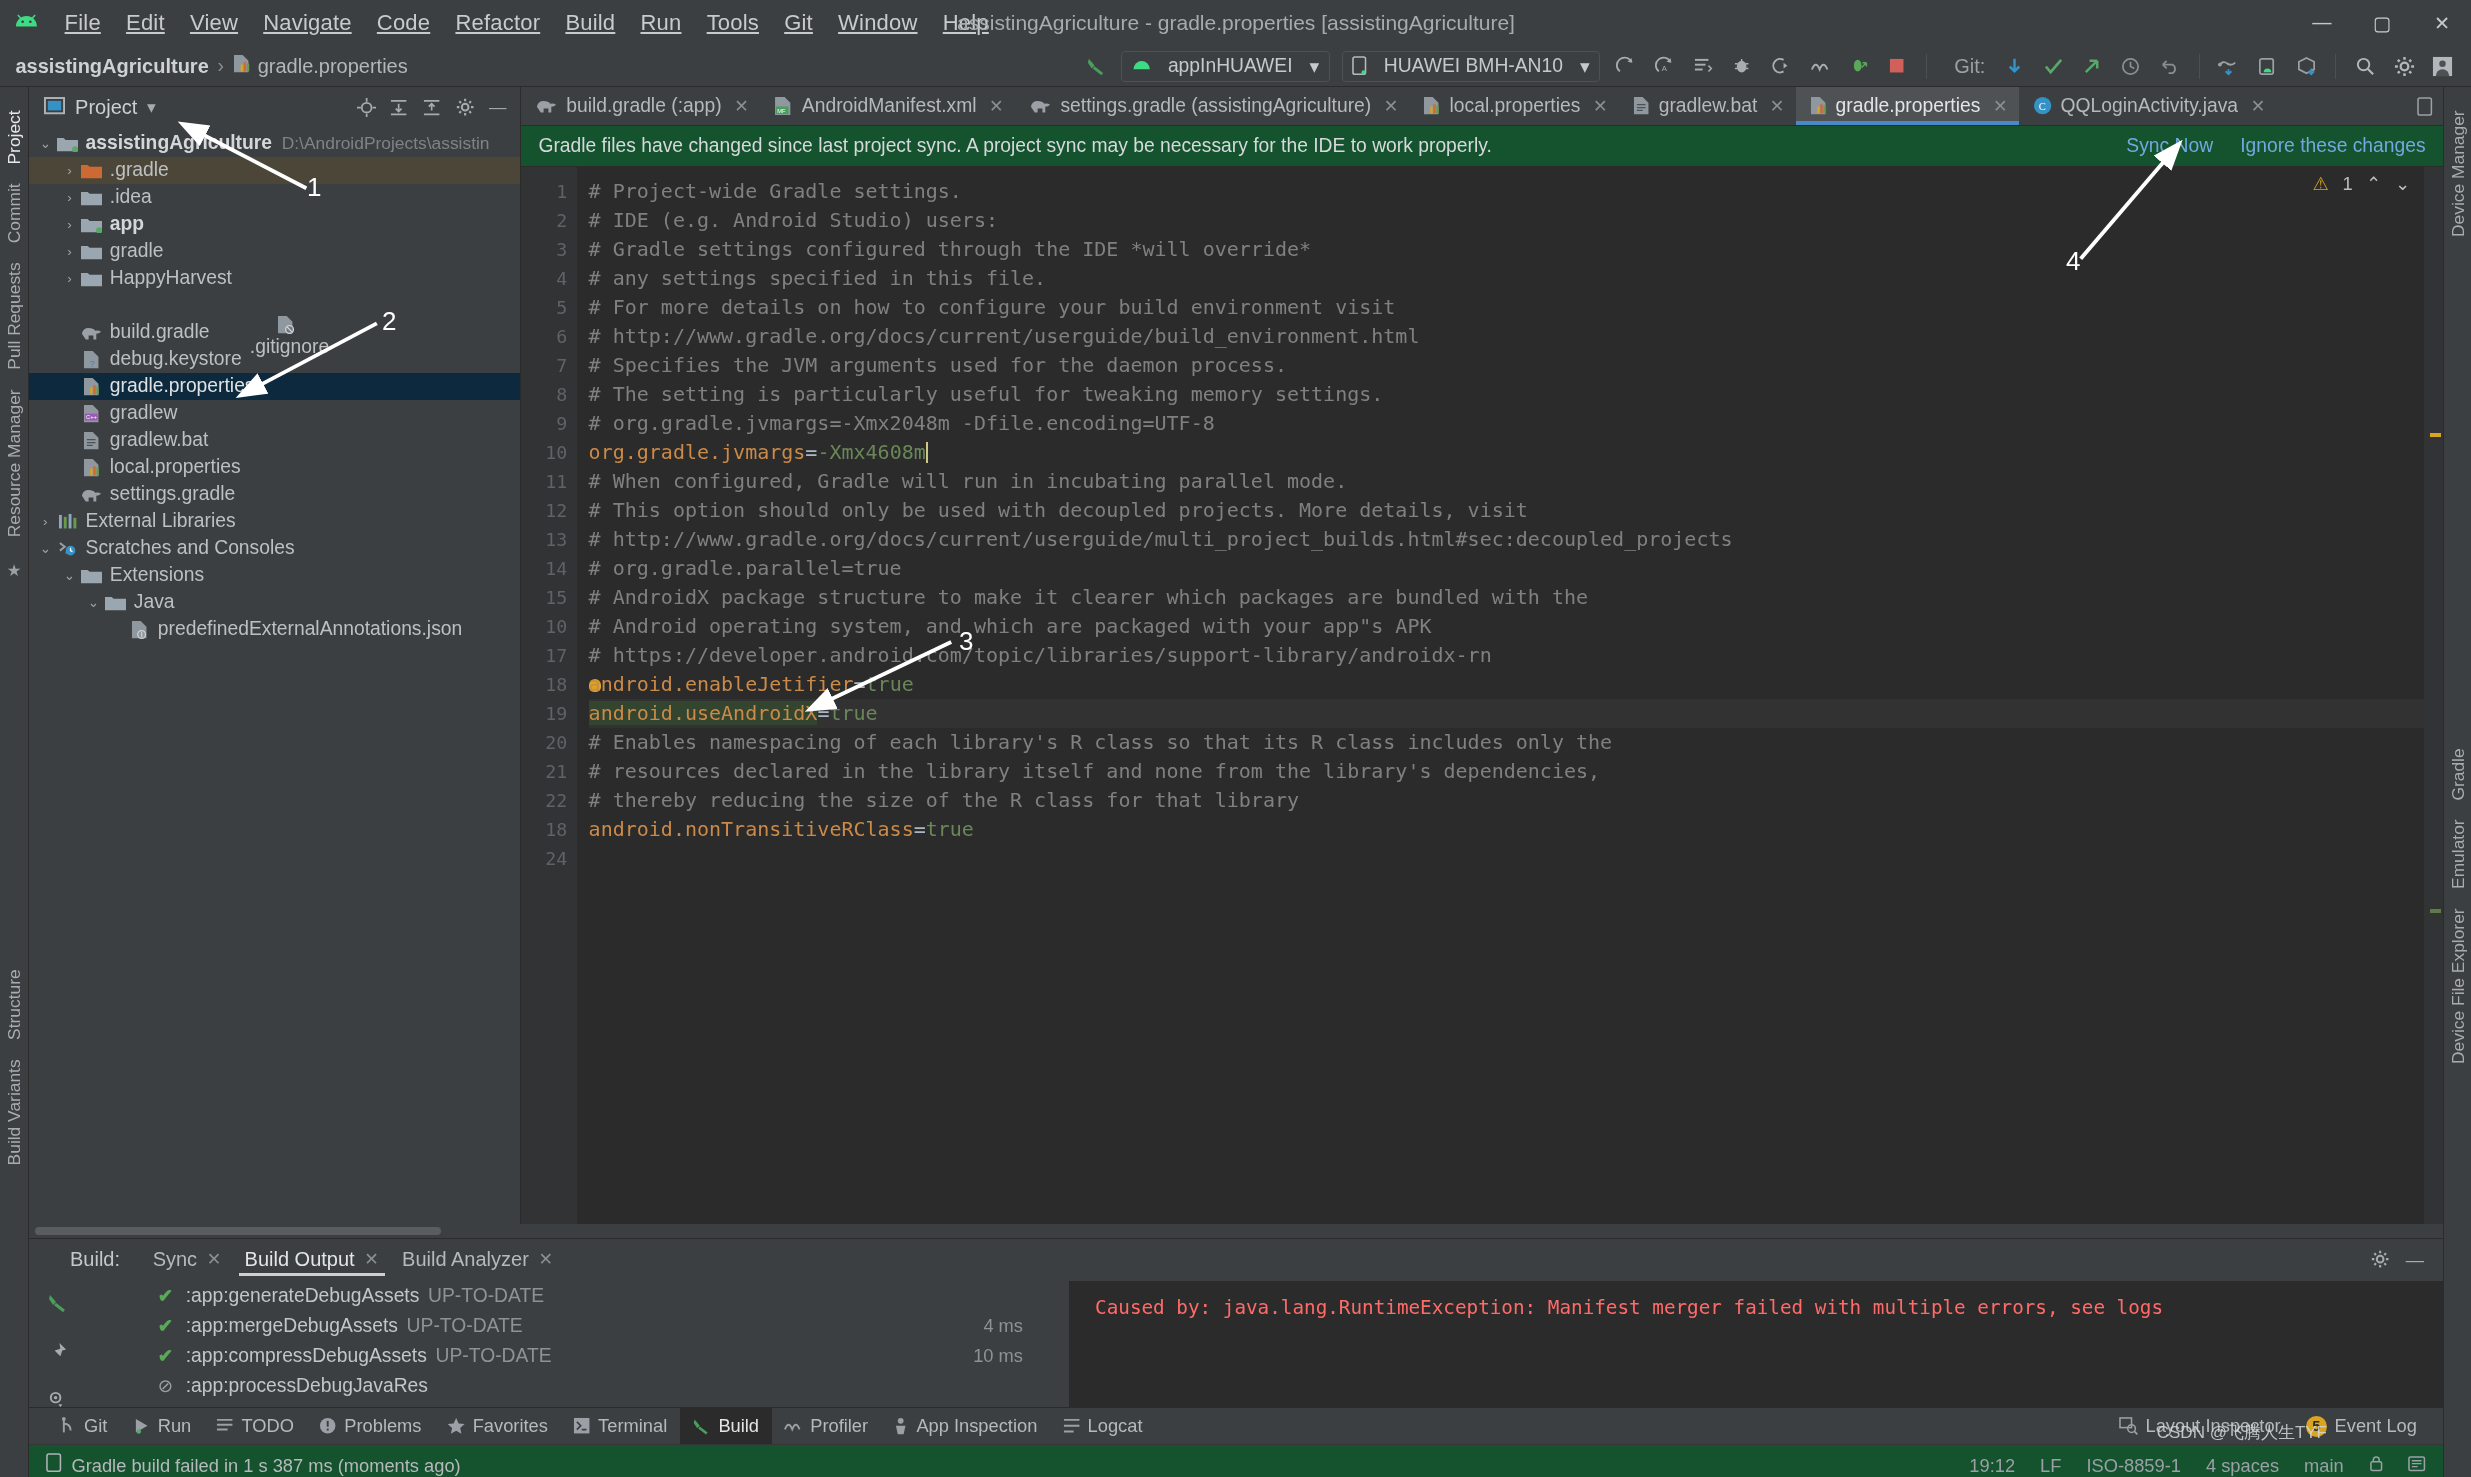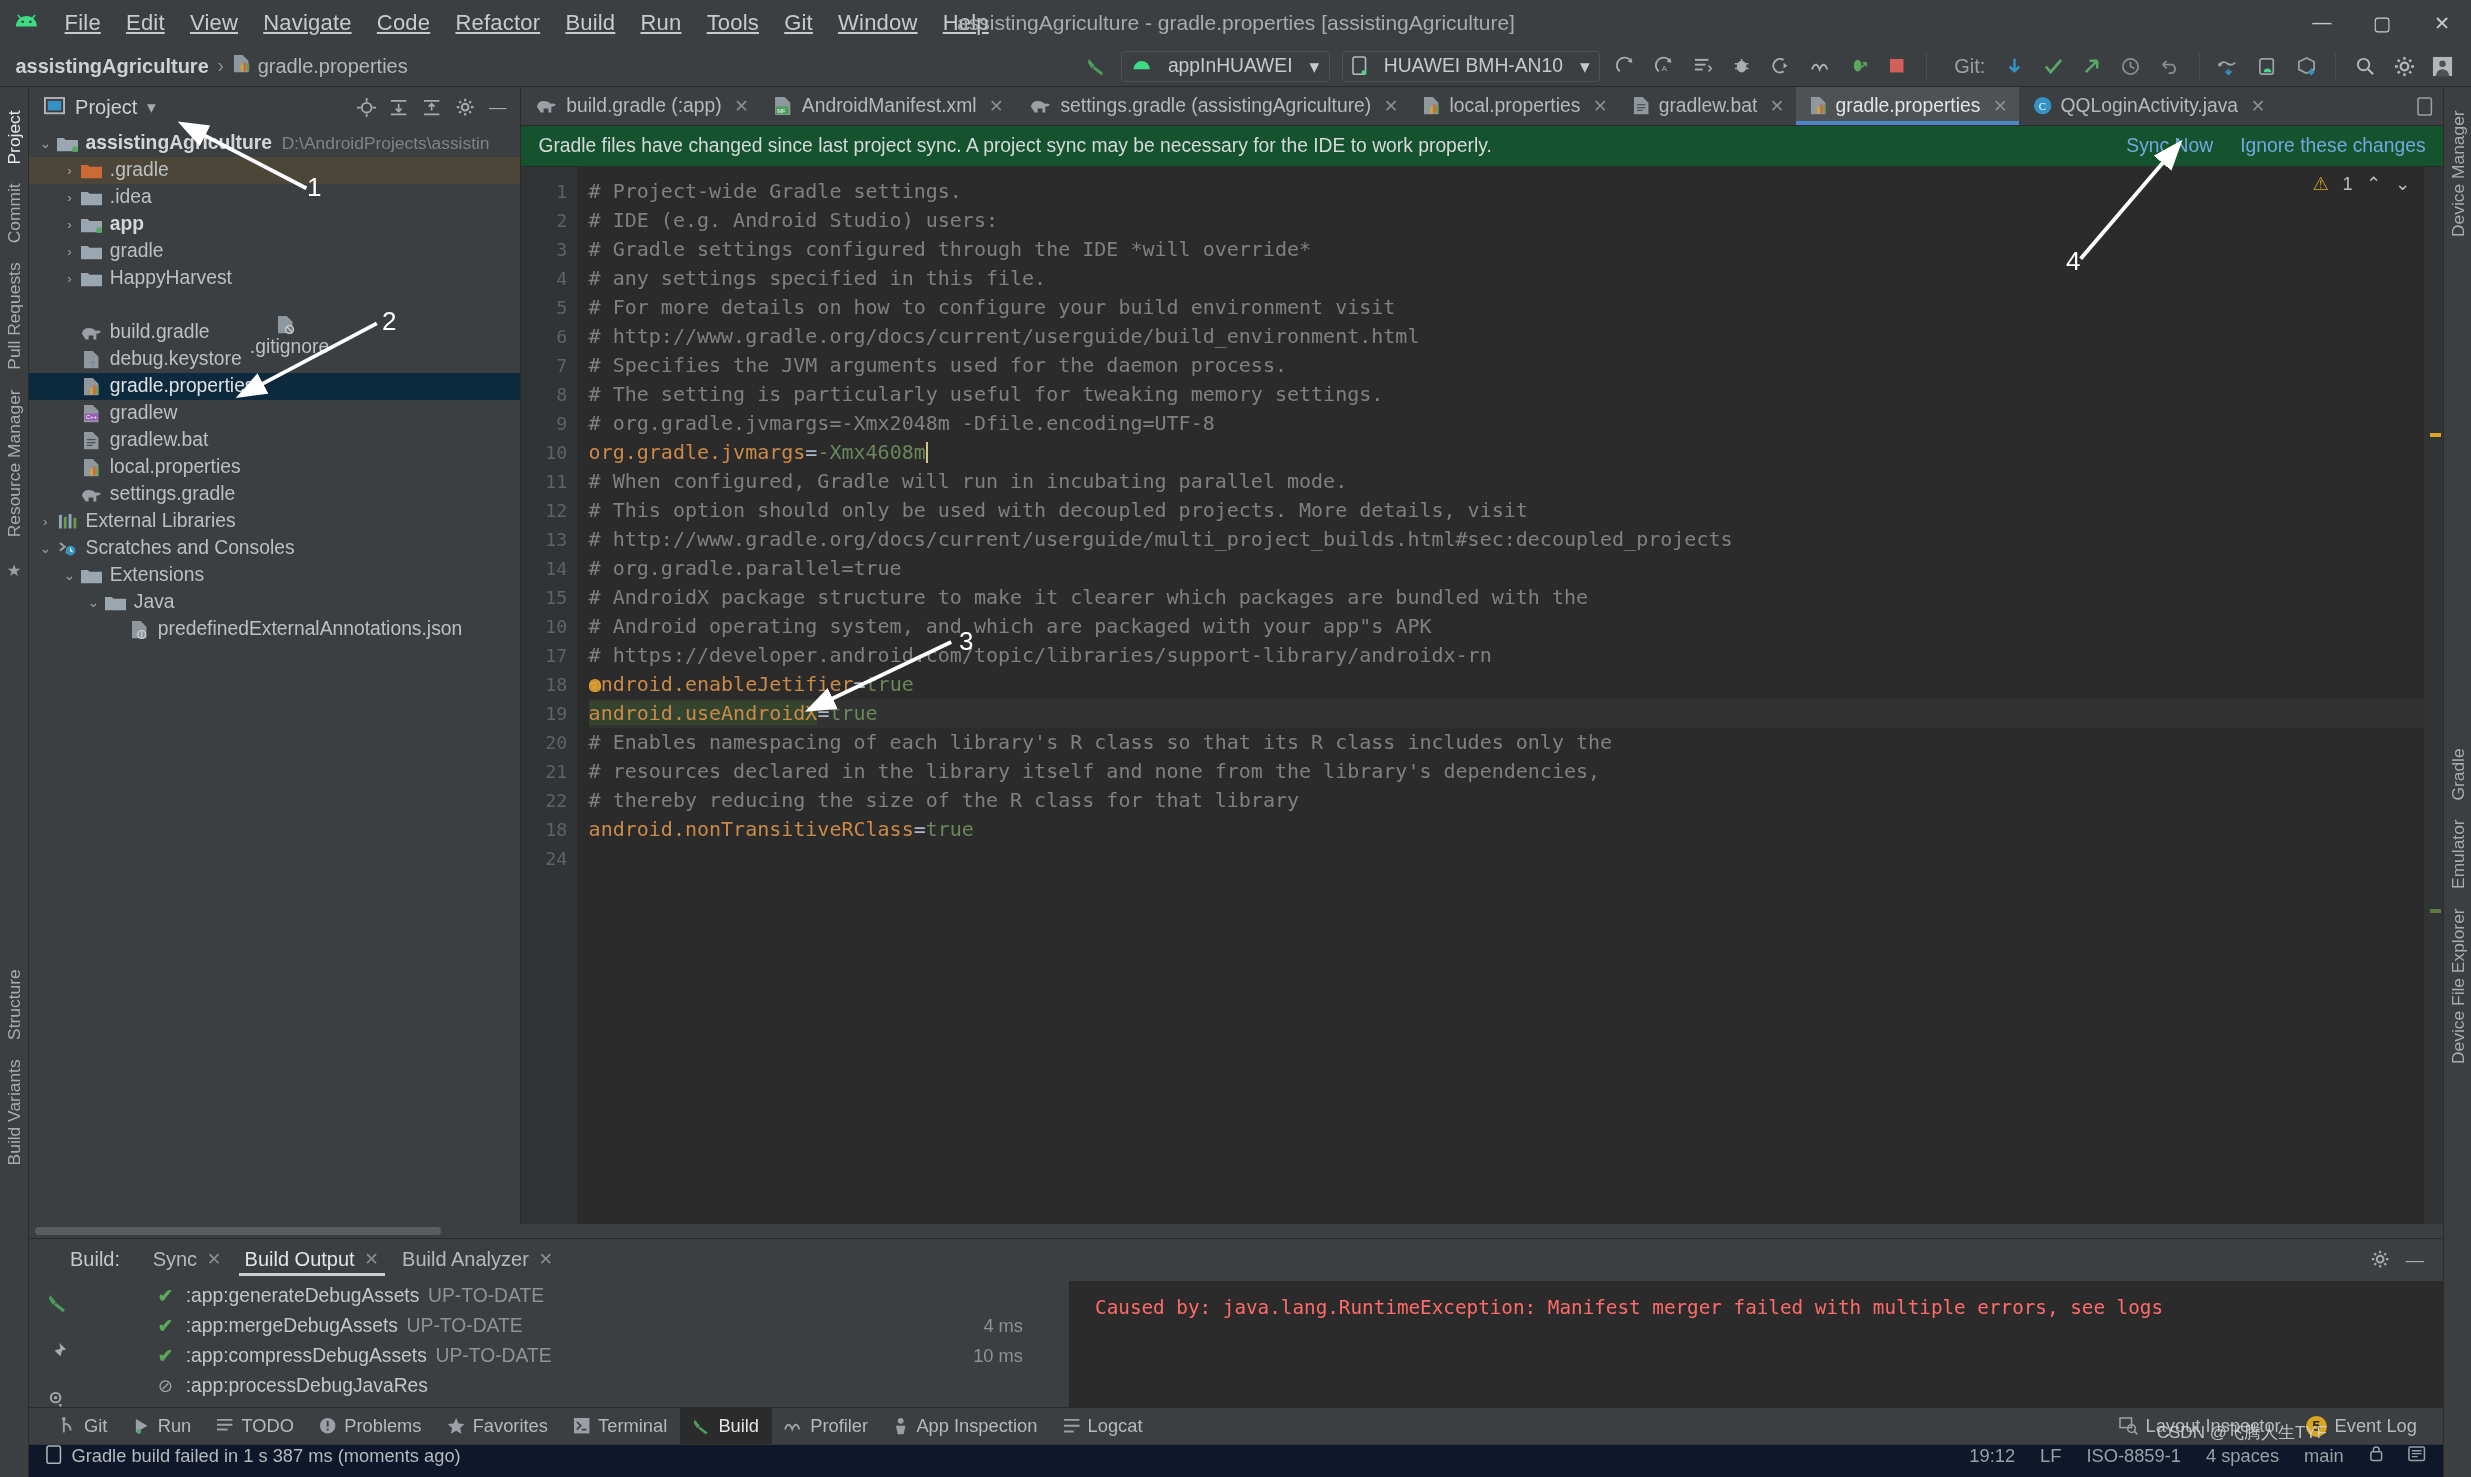--- a/index.html
+++ b/index.html
@@ -211,21 +211,21 @@
   .bottombar {
     height: 37px; flex: 0 0 37px; background: #3c3f41; display: flex; align-items: stretch;
     border-top: 1px solid #2b2b2b; padding-left: 17.4px;
   }
   .bbtn { display:flex; align-items:center; gap:7.7px; padding:0 12.6px; font-size:18.3px; color:#b6b9bc; }
   .bbtn.active { background:#2b2b2b; color:#e2e4e6; }
   .bb-right { margin-left:auto; display:flex; align-items:stretch; padding-right:13.5px;}
   .badge-y { width:21px;height:21px;border-radius:50%;background:#d9a520;color:#2b2b2b;font-size:14.5px;font-weight:bold;display:flex;align-items:center;justify-content:center;}
 
   
-  .statusbar { height: 33px; flex: 0 0 33px; background:#0f172a; display:flex; align-items:flex-start; padding:0 17.4px; font-size:18.3px; color:#b6b9bc; border-top:1px solid #34373a;}
+  .statusbar { height: 33px; flex: 0 0 33px; background:#14532d; display:flex; align-items:flex-end; padding:0 17.4px; font-size:18.3px; color:#b6b9bc; border-top:1px solid #34373a;}
   .statusbar .right { margin-left:auto; display:flex; align-items:center; gap:25px; color:#9aa0a6;}
 
   
   .anno { position:absolute; pointer-events:none; }
   .anno-num { position:absolute; color:#ffffff; font-size:26px; font-family:"Liberation Sans", sans-serif;}
   .wm { position:absolute; right:145px; bottom: 33px; color:#d5d8db; font-size:17px; opacity:.85; }
   svg.arrows { position:absolute; left:0; top:0; width:2472px; height:1477px; pointer-events:none; }
 </style>
 </head>
 <body>

